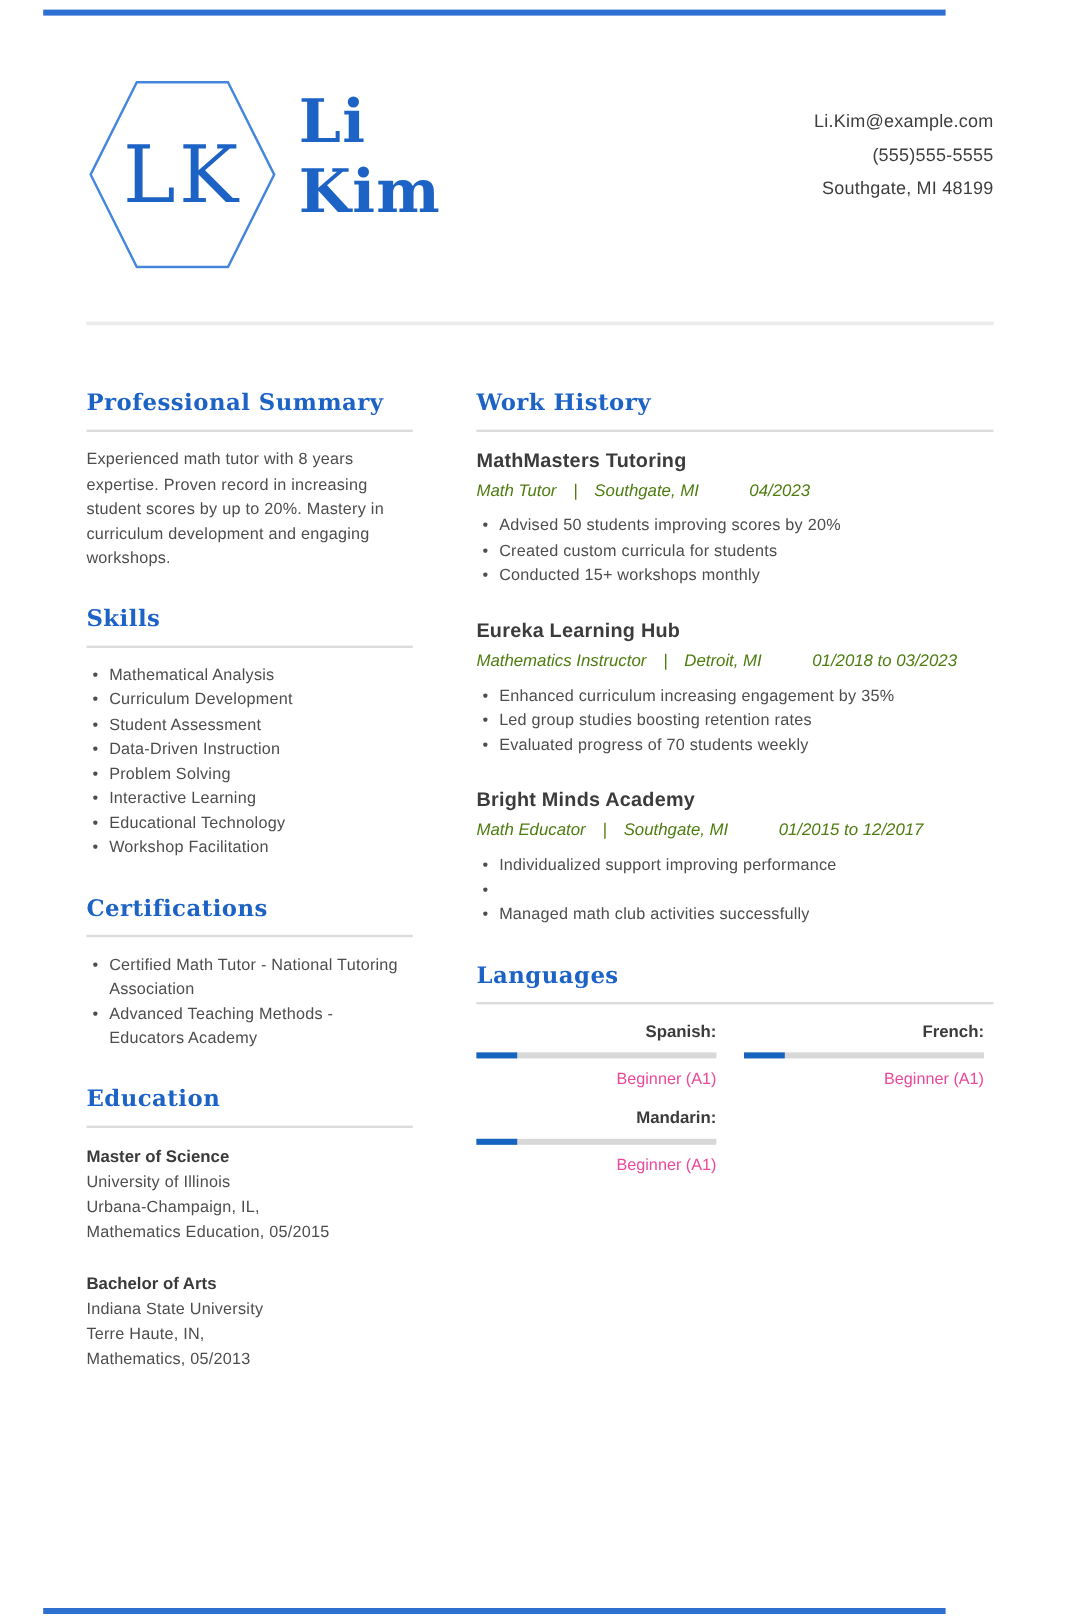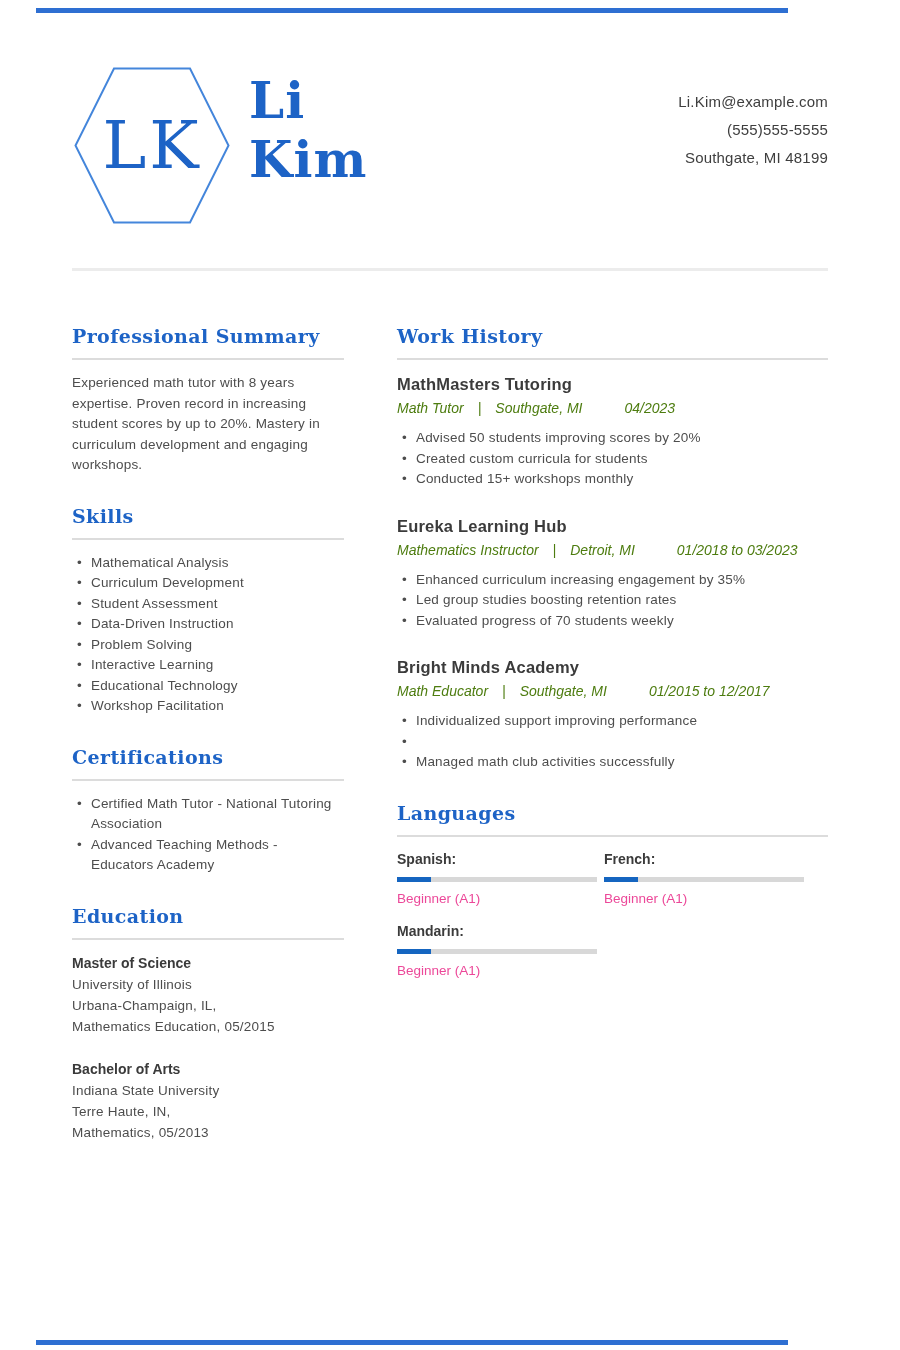--- a/index.html
+++ b/index.html
@@ -45,21 +45,21 @@
   .degree{font-weight:bold;font-size:14px;color:#3a3a3a;line-height:21px;}
   .edu-line{font-size:13.5px;line-height:21px;color:#4d4d4d;letter-spacing:0.2px;}
 
   .job{margin-bottom:25px;}
   .company{font-size:16.5px;font-weight:bold;color:#3b3b3b;line-height:23px;letter-spacing:0.2px;}
   .job-sub{display:flex;align-items:baseline;gap:14px;font-style:italic;
         font-size:14px;color:#4d7c0f;line-height:21px;margin-top:2px;}
   .job-dates{margin-left:28px;white-space:nowrap;}
   .job .blist{margin-top:9px;}
 
-  .lang-grid{display:grid;grid-template-columns:200px 200px;column-gap:7px;}
+  .lang-grid{display:grid;grid-template-columns:200px 200px;column-gap:23px;text-align:right;}
   .lang-item{margin-bottom:14px;}
   .lang-name{font-weight:bold;font-size:14px;color:#3b3b3b;line-height:18px;margin-bottom:9px;}
   .lang-bar{width:200px;height:5px;background:#d8d8d8;}
   .lang-fill{height:5px;background:#1565c0;width:0;}
   .lang-level{font-size:13.5px;color:#ec4899;margin-top:8px;line-height:18px;}
 </style>
 </head>
 <body>
 
 <div class="page">

